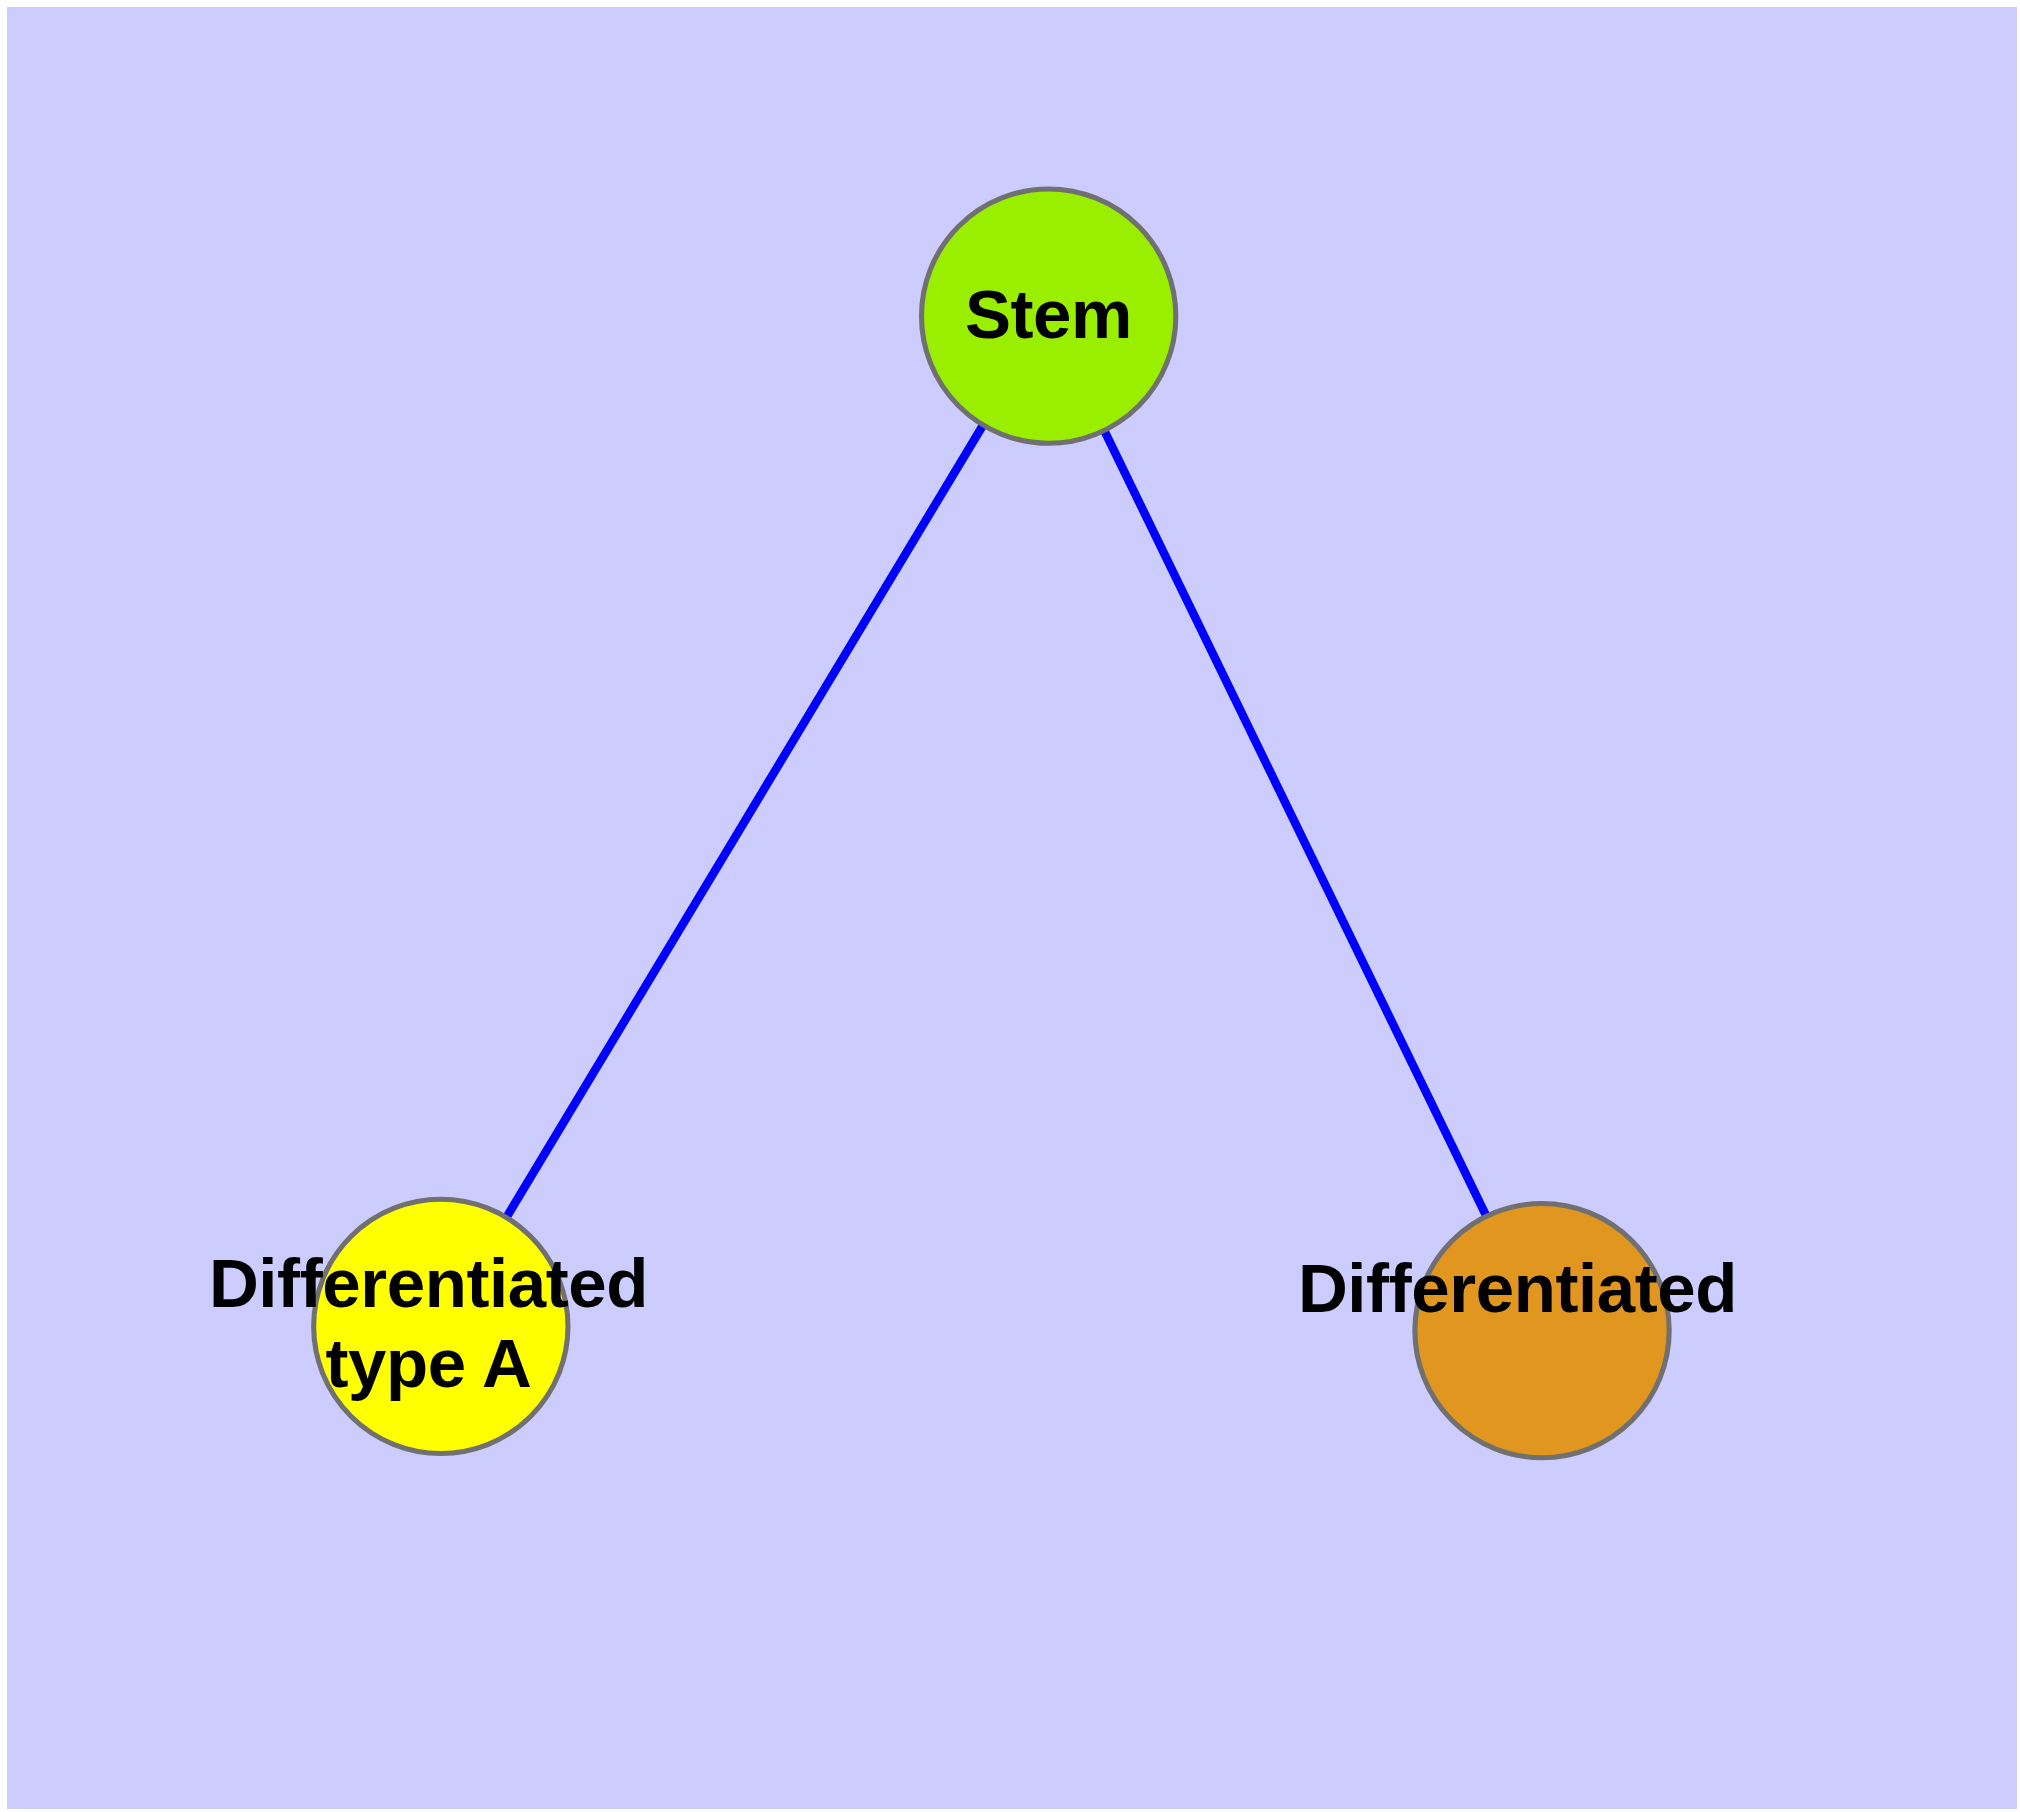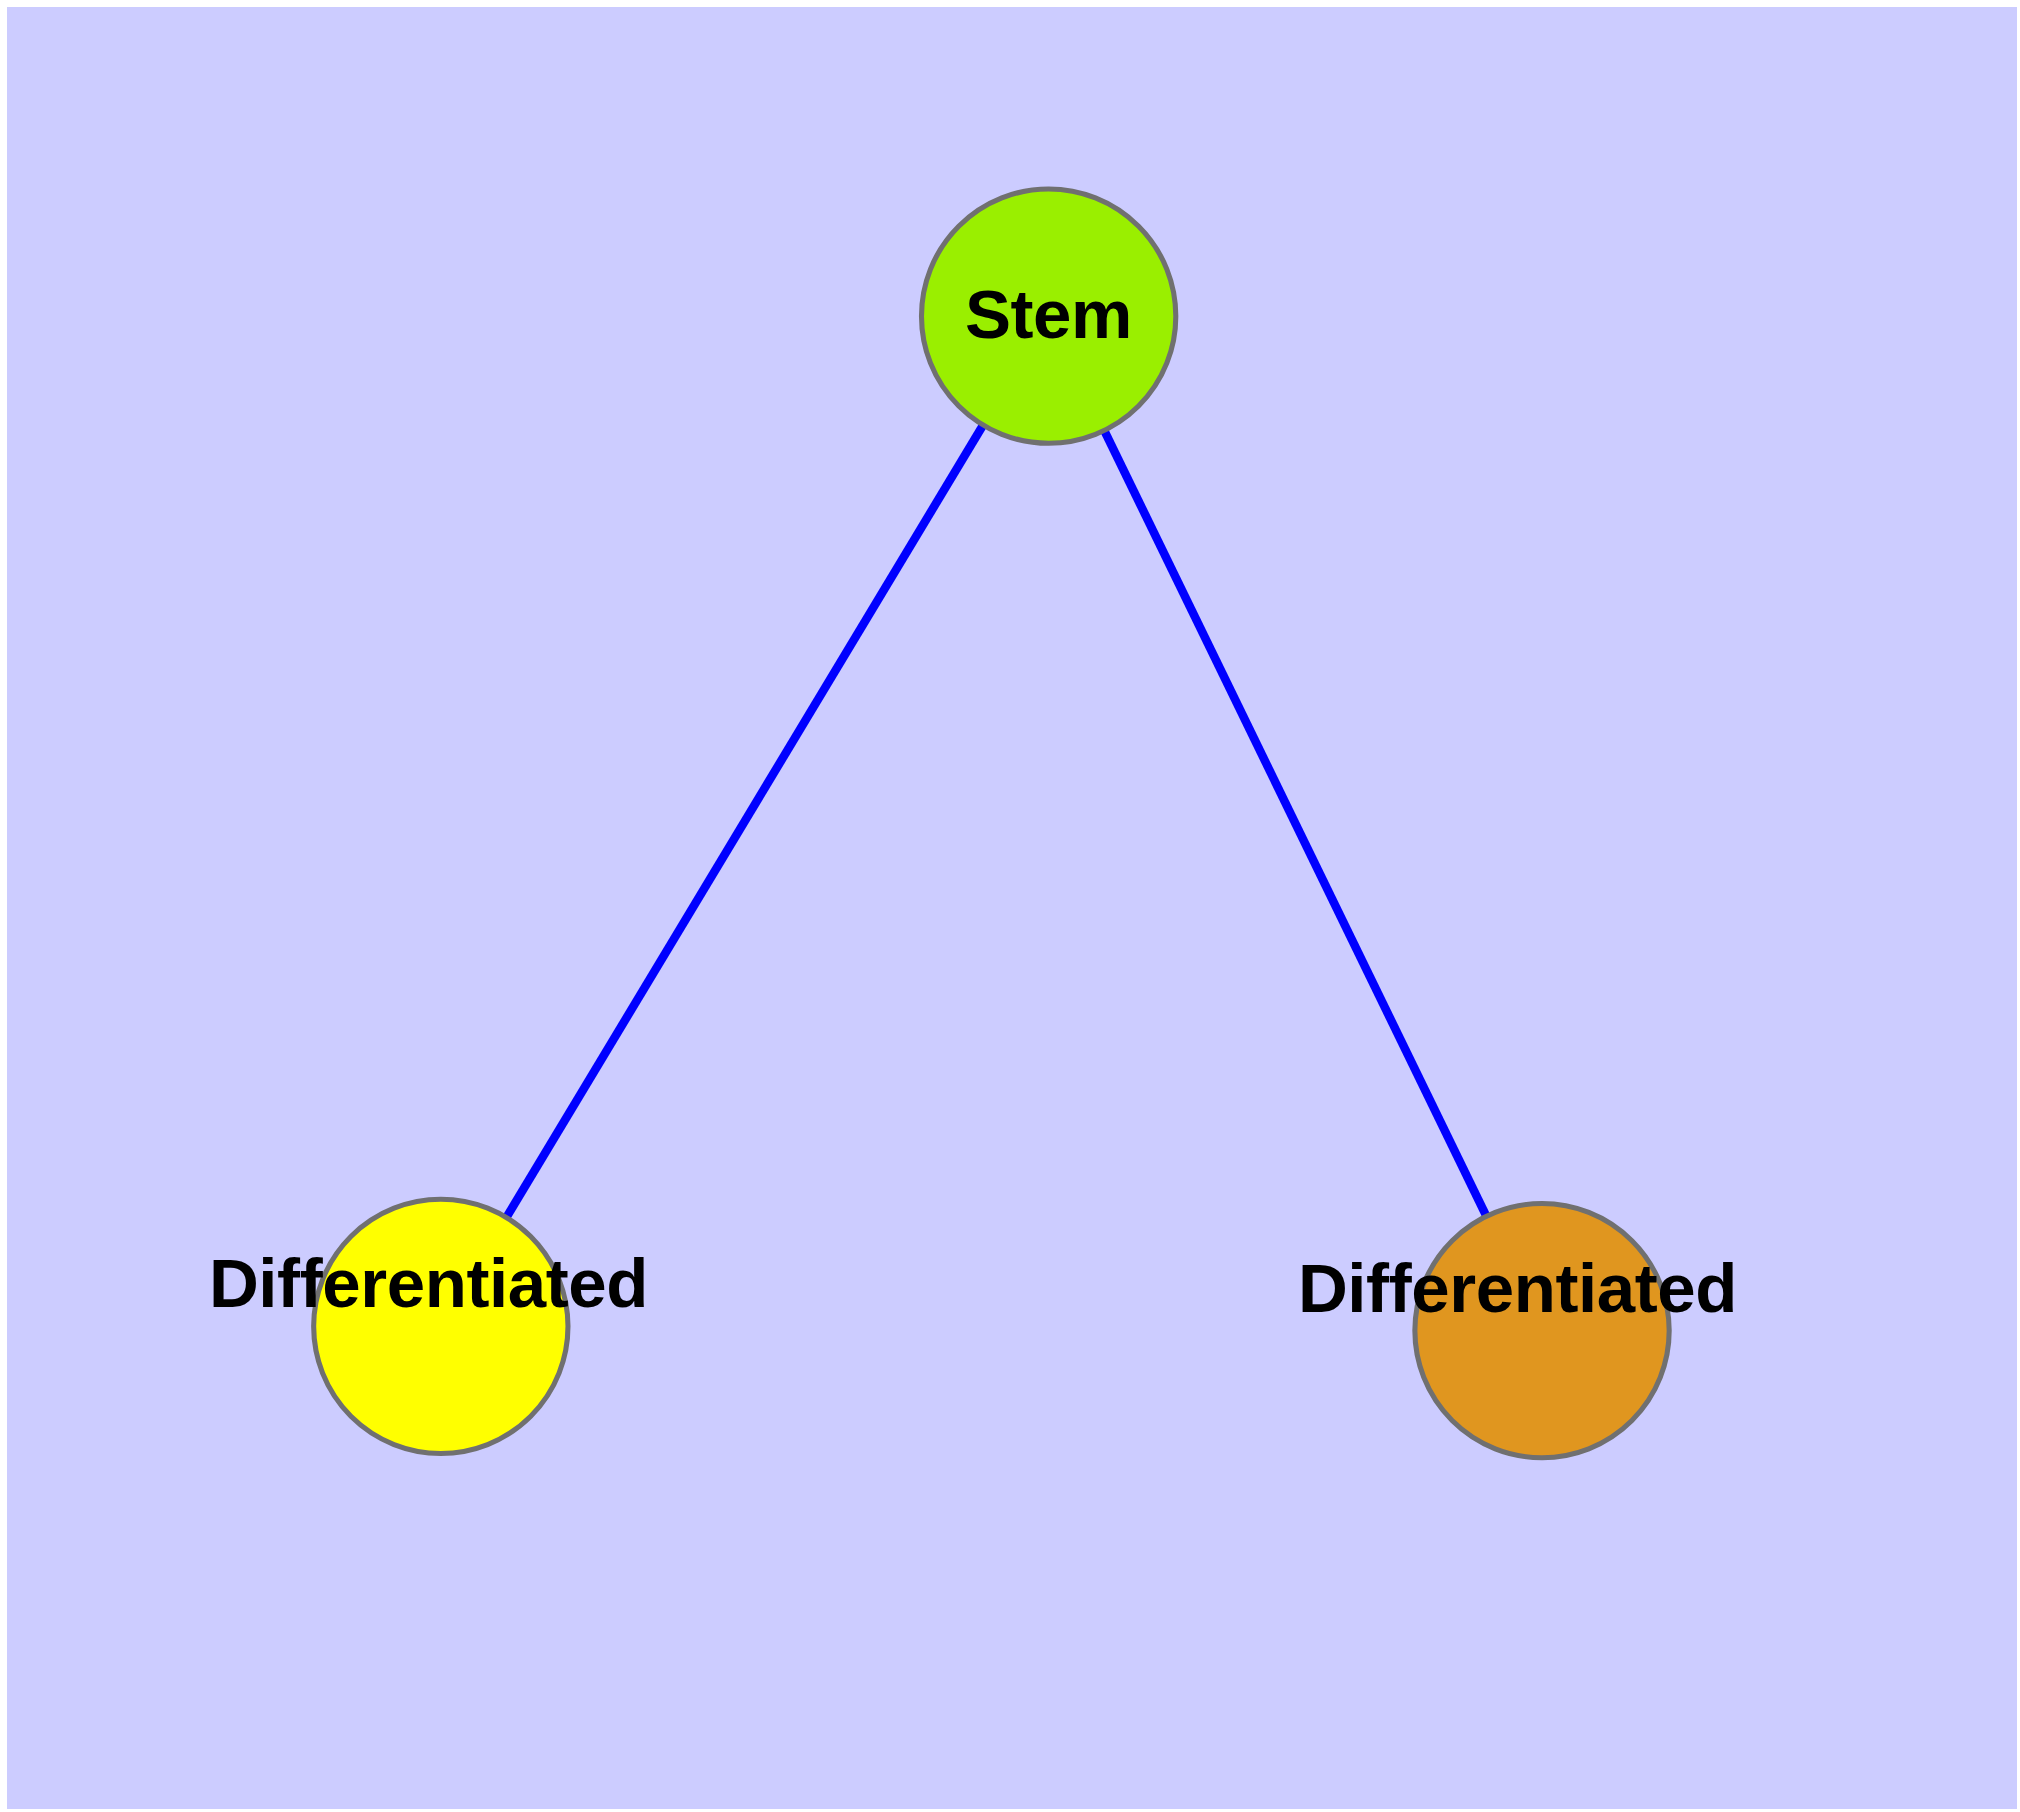--- a/index.html
+++ b/index.html
@@ -87,20 +87,21 @@
       <circle cx="1237" cy="373" r="150" fill="#9aef00" stroke="#707070" stroke-width="6"></circle>
     </g>
   </svg>
 
   <div class="node-label" id="label-stem" style="color: rgb(0, 0, 0);">
     <span class="label-line">Stem</span>
   </div>
 
   <div class="node-label" id="label-diff-a" style="color: rgb(0, 0, 0);">
     <span class="label-line">Differentiated</span>
+    <span class="label-line">type A</span>
   </div>
 
   <div class="node-label" id="label-diff-b" style="color: rgb(0, 0, 0);">
     <span class="label-line">Differentiated</span>
   </div>
 
 </div>
 
 
 </body></html>

